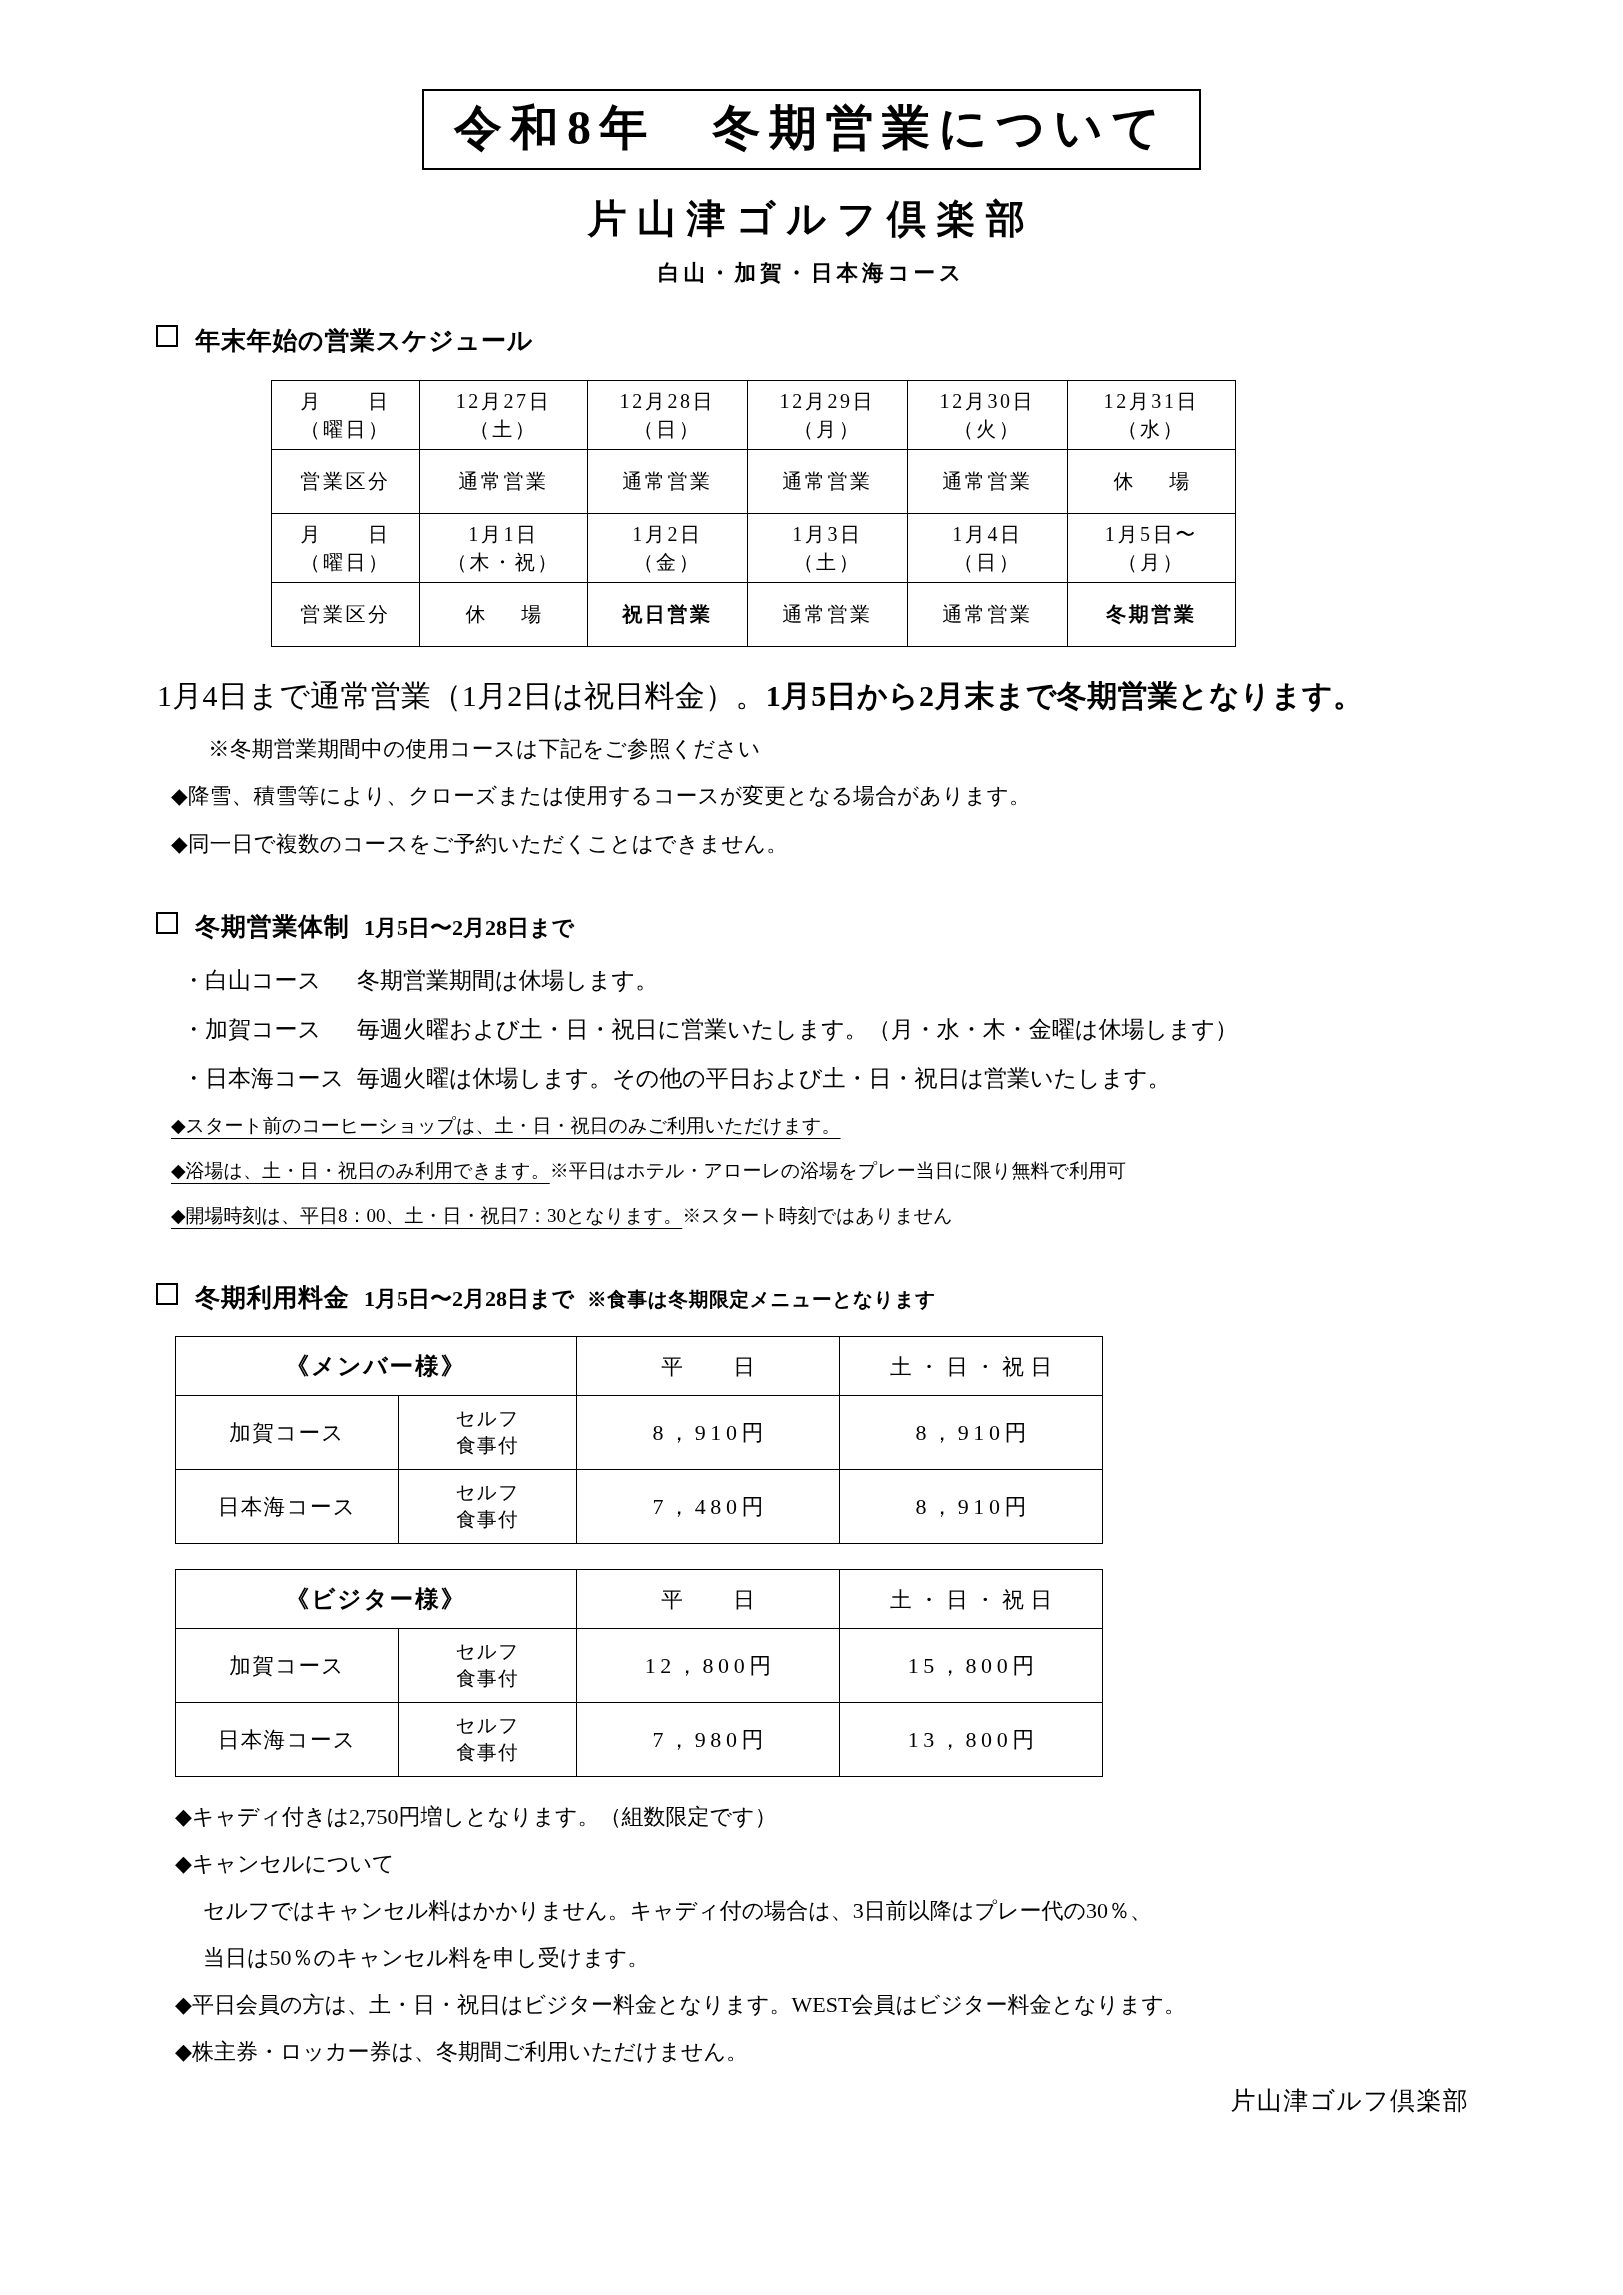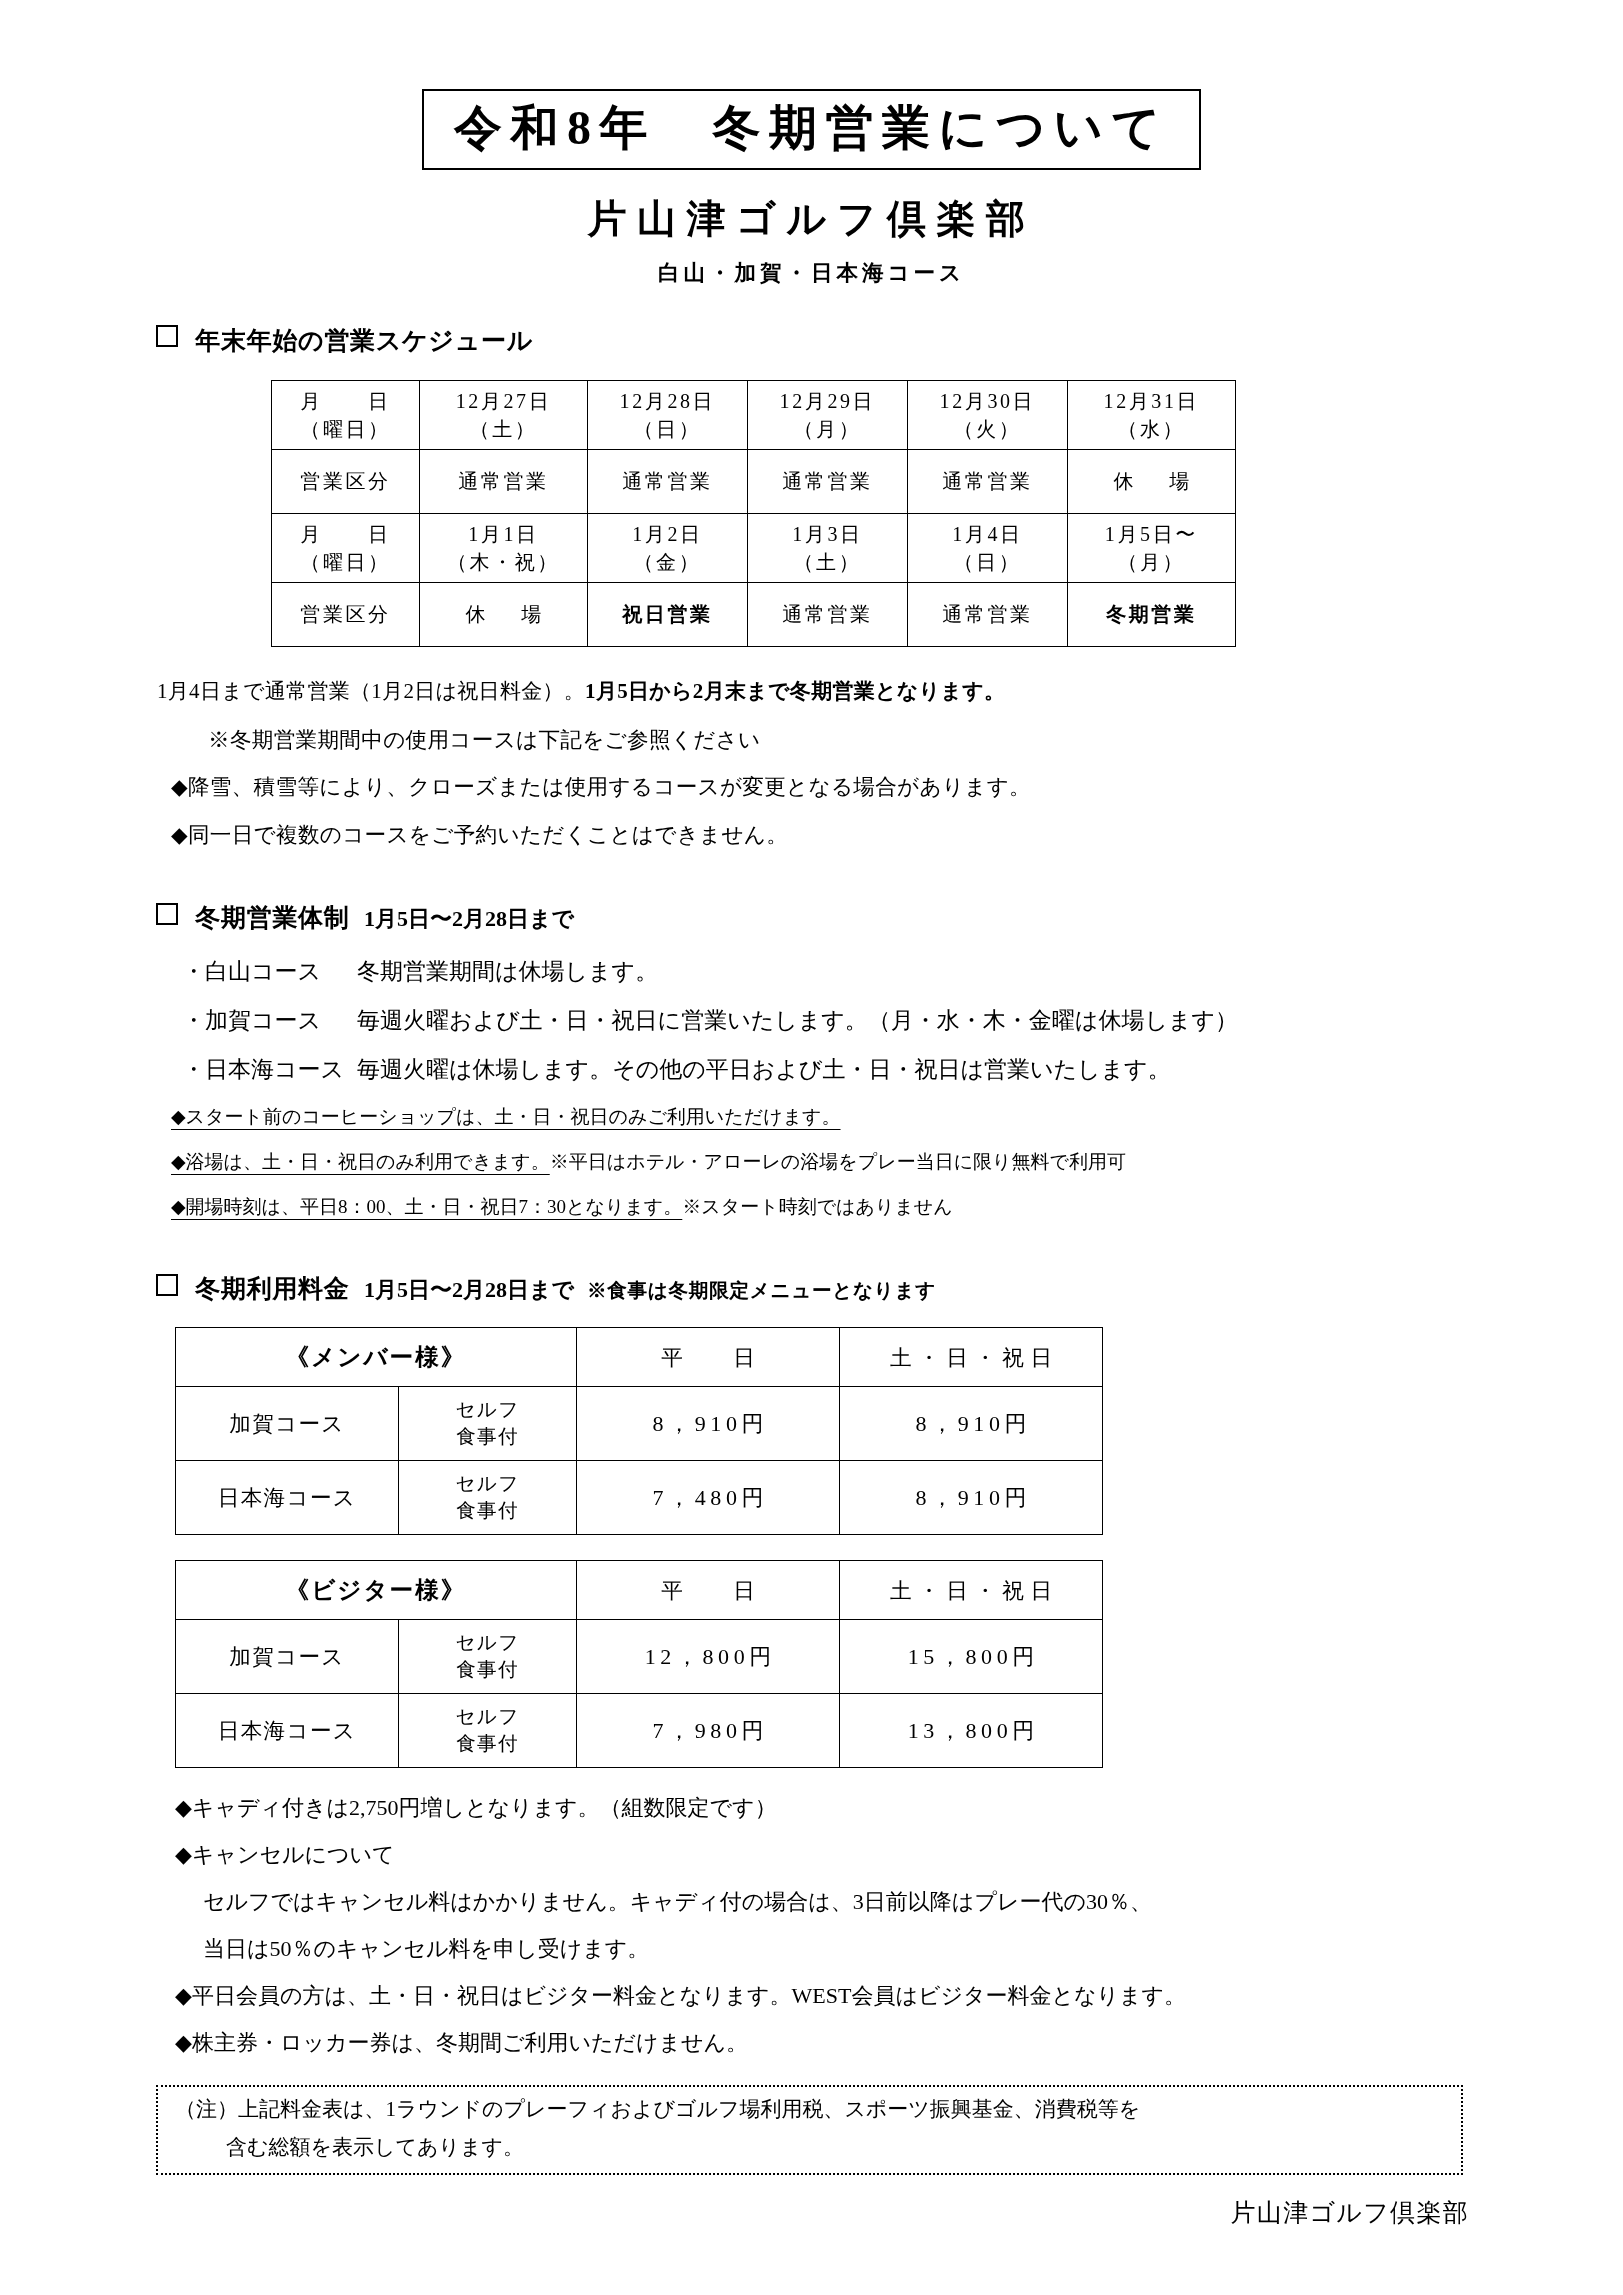--- a/index.html
+++ b/index.html
@@ -111,21 +111,21 @@
     letter-spacing: 7.9px;
     padding-left: 7.9px;
   }
   .sched .boldtight {
     font-weight: bold;
     letter-spacing: 2.6px;
   }
 
   
   .para {
-    font-size: 21px;
+    font-size: 30px;
     letter-spacing: 0.3px;
     white-space: nowrap;
     line-height: 1.0;
   }
   .p-main   { margin-left: 157px; margin-top: 34px; }
   .p-indent { margin-left: 208px; margin-top: 27.5px; font-size: 21.6px; }
   .p-bullet { margin-left: 171px; margin-top: 26px; }
   .strong-part { font-weight: bold; }
   .dia { font-size: 21.6px; }
 
@@ -402,21 +402,17 @@
 
   <div class="note-block">
     <div class="note-b">◆キャディ付きは2,750円増しとなります。（組数限定です）</div>
     <div class="note-b">◆キャンセルについて</div>
     <div class="note-sub">セルフではキャンセル料はかかりません。キャディ付の場合は、3日前以降はプレー代の30％、</div>
     <div class="note-sub">当日は50％のキャンセル料を申し受けます。</div>
     <div class="note-b">◆平日会員の方は、土・日・祝日はビジター料金となります。WEST会員はビジター料金となります。</div>
     <div class="note-b">◆株主券・ロッカー券は、冬期間ご利用いただけません。</div>
   </div>
 
-  <div class="footnote">
-    <div class="fl1">（注）上記料金表は、1ラウンドのプレーフィおよびゴルフ場利用税、スポーツ振興基金、消費税等を</div>
-    <div class="fl2">含む総額を表示してあります。</div>
-  </div>
 
   <div class="signature">片山津ゴルフ倶楽部</div>
 
 </div>
 
 
 </body></html>

